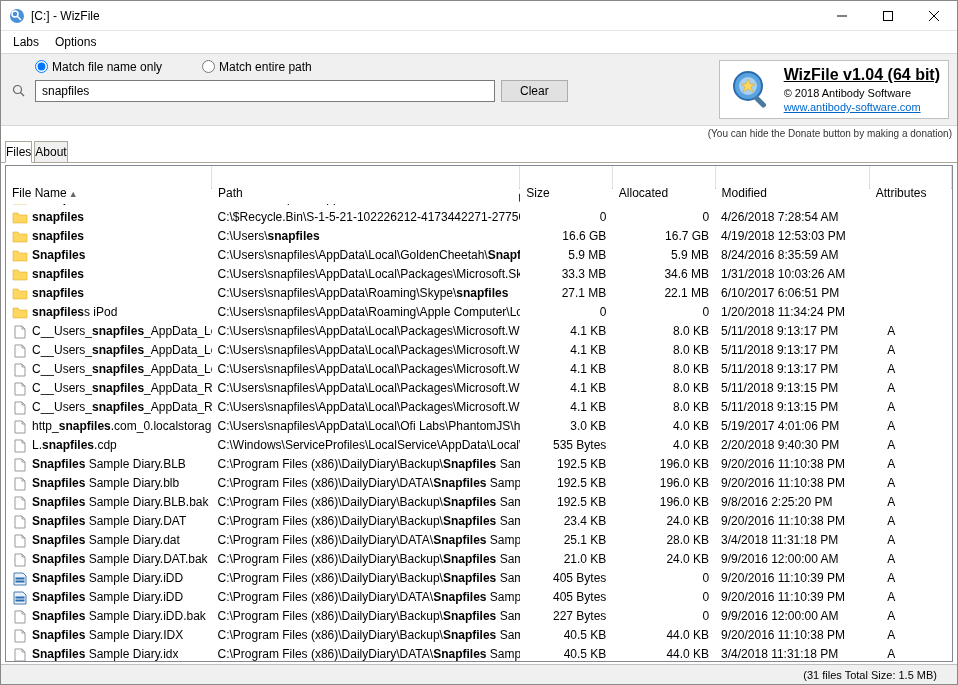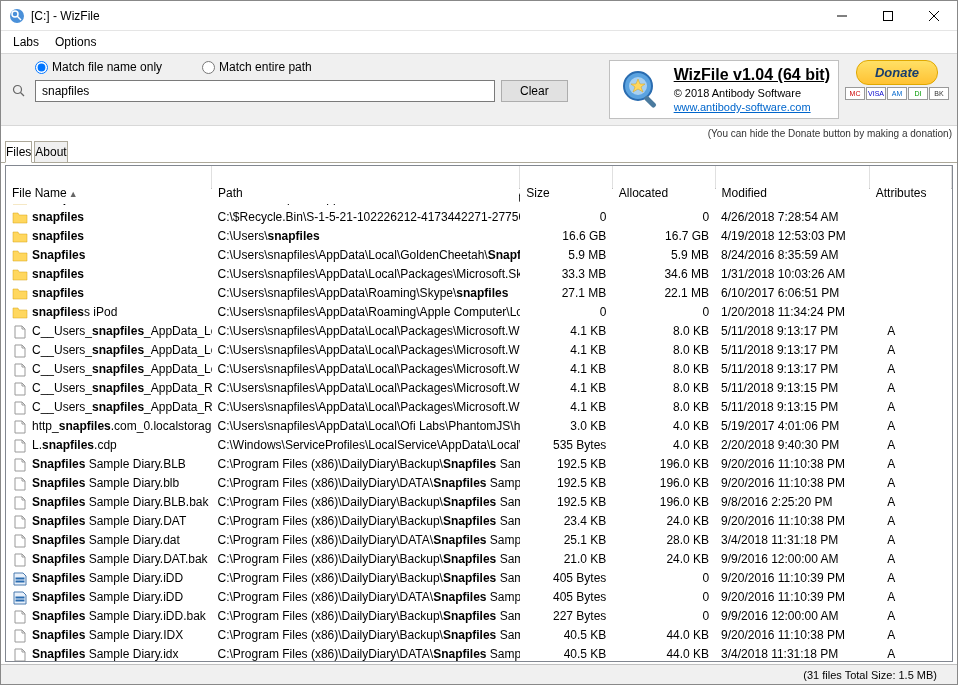--- a/index.html
+++ b/index.html
@@ -13,21 +13,21 @@
 .titlebar .win-btn { width: 46px; height: 30px; display: flex; align-items: center; justify-content: center; cursor: pointer; }
 
 
 .menubar { height: 22px; display: flex; align-items: center; padding: 0 4px; background: #fff; }
 .menubar .menu-item { padding: 2px 8px; cursor: pointer; }
 
 
 .toolbar { background: #f0f0f0; border-top: 1px solid #d8d8d8; border-bottom: 1px solid #d8d8d8; padding: 6px 8px; display: flex; align-items: flex-start; gap: 8px; }
 .toolbar-left { flex: 1; display: flex; flex-direction: column; gap: 6px; }
 .radio-row { display: flex; gap: 40px; align-items: center; padding-left: 26px; }
-.radio-row label { display: flex; align-items: flex-end; gap: 4px; cursor: pointer; }
+.radio-row label { display: flex; align-items: flex-start; gap: 4px; cursor: pointer; }
 .radio-row input[type=radio] { width: 13px; height: 13px; }
 .search-row { display: flex; align-items: center; gap: 6px; }
 .search-icon-box { width: 20px; height: 20px; display: flex; align-items: center; justify-content: center; color: #666; }
 .search-input { flex: 1; max-width: 460px; height: 22px; padding: 2px 6px; border: 1px solid #7a7a7a; background: #fff; font-size: 12px; }
 .clear-btn { height: 22px; padding: 0 18px; background: #e1e1e1; border: 1px solid #adadad; cursor: pointer; font-size: 12px; }
 
 .toolbar-right { display: flex; align-items: flex-start; gap: 6px; }
 .about-box { display: flex; align-items: center; gap: 8px; border: 1px solid #c0c0c0; background: #fff; padding: 4px 8px; }
 .about-icon { width: 48px; height: 48px; display: flex; align-items: center; justify-content: center; }
 .about-text { font-size: 11px; line-height: 1.3; }
@@ -145,30 +145,20 @@
             <polygon points="18,11 20,16 25,16 21,19 23,24 18,21 13,24 15,19 11,16 16,16" fill="#ffd75e" stroke="#d4a017" stroke-width="0.5"></polygon>
             <rect x="27" y="27" width="14" height="5" rx="2" transform="rotate(45 27 27)" fill="#4a7a9e"></rect>
           </svg>
       </span>
       <div class="about-text">
         <div class="name">WizFile v1.04 (64 bit)</div>
         <div>© 2018 Antibody Software</div>
         <a>www.antibody-software.com</a>
       </div>
     </div>
-    <div class="donate-box">
-      <button class="donate-btn">Donate</button>
-      <div class="donate-cards">
-        <span style="background:#fff;color:#c00">MC</span>
-          <span style="background:#fff;color:#00c">VISA</span>
-          <span style="background:#fff;color:#06c">AM</span>
-          <span style="background:#fff;color:#090">DI</span>
-          <span style="background:#fff;color:#333">BK</span>
-      </div>
-    </div>
   </div>
 </div>
 <div class="donate-hint">(You can hide the Donate button by making a donation)</div>
 
 <div class="tabs">
   <div class="tab active">Files</div>
   <div class="tab">About</div>
 </div>
 <div class="tabs-border"></div>
 

